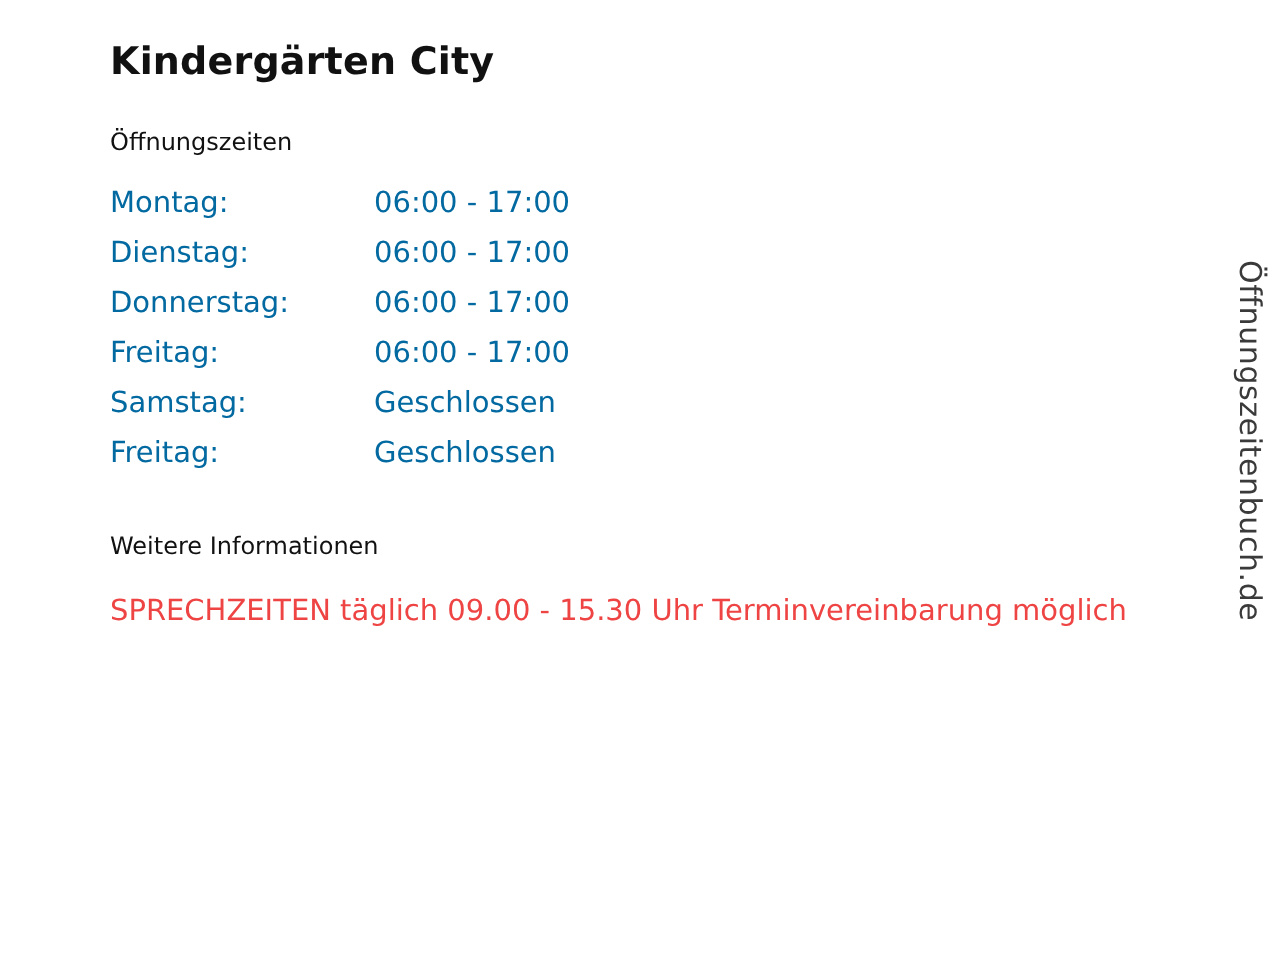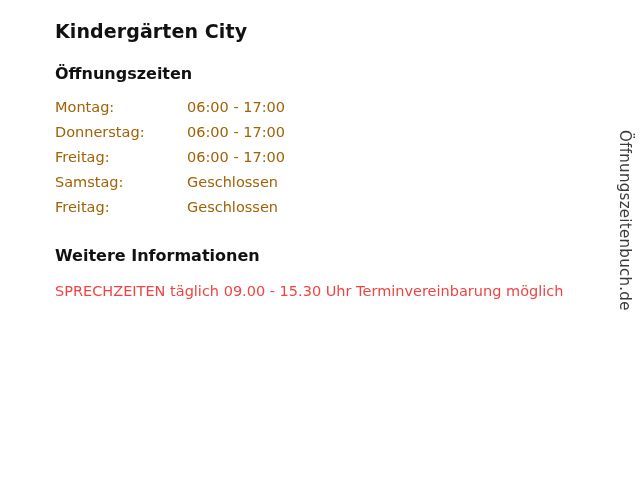--- a/index.html
+++ b/index.html
@@ -30,33 +30,33 @@
   }
   .address-block {
     font-size: 14.5px;
     line-height: 21px;
     color: #1a1a1a;
   }
   .address-line {
     white-space: nowrap;
   }
   .section-heading {
-    font-size: 16px;
-    font-weight: bold;
+    font-size: 12px;
+    font-weight: normal;
     margin: 22px 0 16px 0;
     color: #111111;
   }
   table.hours {
     border-collapse: collapse;
     font-size: 14.5px;
   }
   table.hours td {
     padding: 0 0 9px 0;
     vertical-align: top;
-    color: #a16207;
+    color: #0369a1;
   }
   table.hours td.day {
     width: 122px;
     padding-right: 10px;
     white-space: nowrap;
   }
   table.hours td.time {
     white-space: nowrap;
   }
   .info-text {
@@ -89,20 +89,24 @@
 
   <h2 class="section-heading">Öffnungszeiten</h2>
 
   <table class="hours">
     <tbody>
       <tr>
         <td class="day">Montag:</td>
         <td class="time">06:00 - 17:00</td>
       </tr>
       <tr>
+        <td class="day">Dienstag:</td>
+        <td class="time">06:00 - 17:00</td>
+      </tr>
+      <tr>
         <td class="day">Donnerstag:</td>
         <td class="time">06:00 - 17:00</td>
       </tr>
       <tr>
         <td class="day">Freitag:</td>
         <td class="time">06:00 - 17:00</td>
       </tr>
       <tr>
         <td class="day">Samstag:</td>
         <td class="time">Geschlossen</td>

